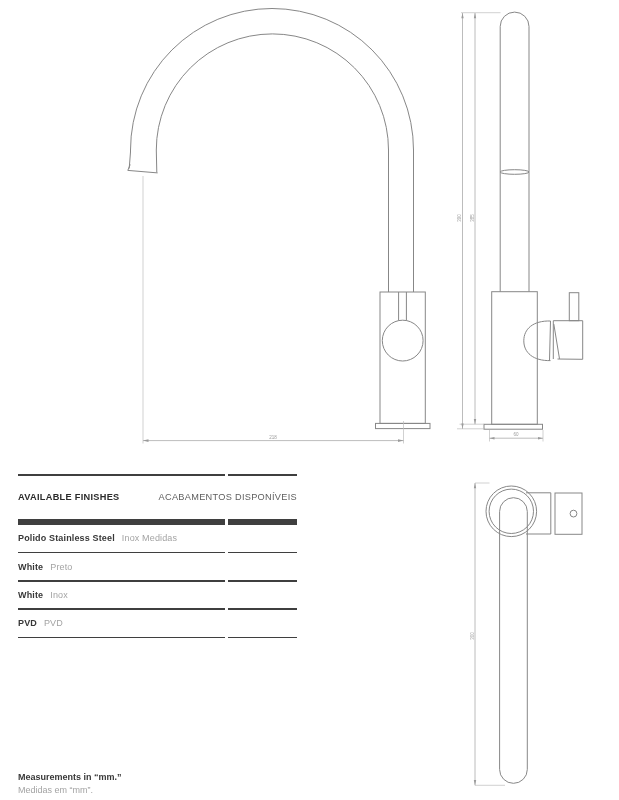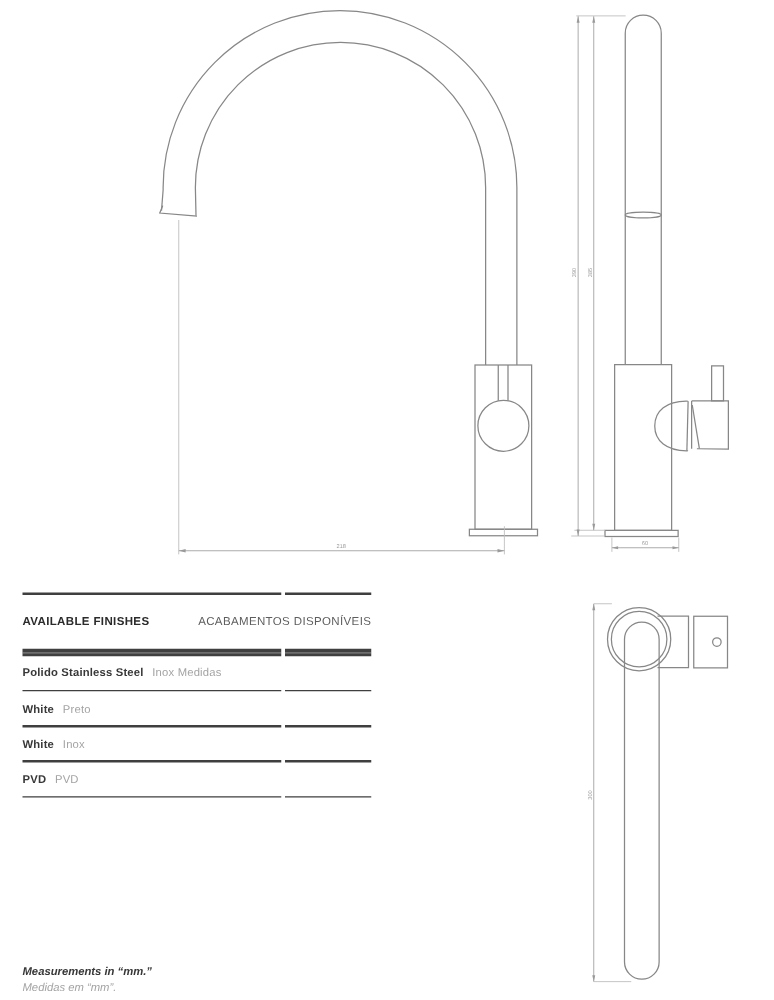--- a/index.html
+++ b/index.html
@@ -15,21 +15,21 @@
   .rule .seg-l{width:207px;background:#3f3f3f;height:100%;}
   .rule .seg-r{flex:1;background:#3f3f3f;height:100%;}
   .trow{display:flex;align-items:center;gap:7px;height:26.7px;white-space:nowrap;}
   .trow.hdr{height:43px;}
   .en{font-size:9px;font-weight:bold;color:#383838;letter-spacing:.15px;}
   .pt{font-size:9px;color:#a3a3a3;letter-spacing:.15px;}
   .hdr .en{color:#2b2b2b;font-size:9.2px;letter-spacing:.3px;}
   .hdr .pt{color:#5e5e5e;font-size:9.2px;letter-spacing:.3px;margin-left:32px;}
 
   
-  .note{position:absolute;left:18px;top:771px;line-height:12.5px;font-style:italic;}
+  .note{position:absolute;left:18px;top:771px;line-height:12.5px;}
   .note .l1{font-size:9px;font-weight:bold;color:#383838;}
   .note .l2{font-size:9px;color:#a3a3a3;}
 
   
   .ln{stroke:#878787;stroke-width:1;fill:none;}
   .dim{stroke:#ababab;stroke-width:0.8;fill:none;}
   .ext{stroke:#bdbdbd;stroke-width:0.7;fill:none;}
   .arr{fill:#9a9a9a;stroke:none;}
   .dimtxt{font-family:"Liberation Sans",sans-serif;font-size:4.5px;fill:#9c9c9c;}
 </style>

